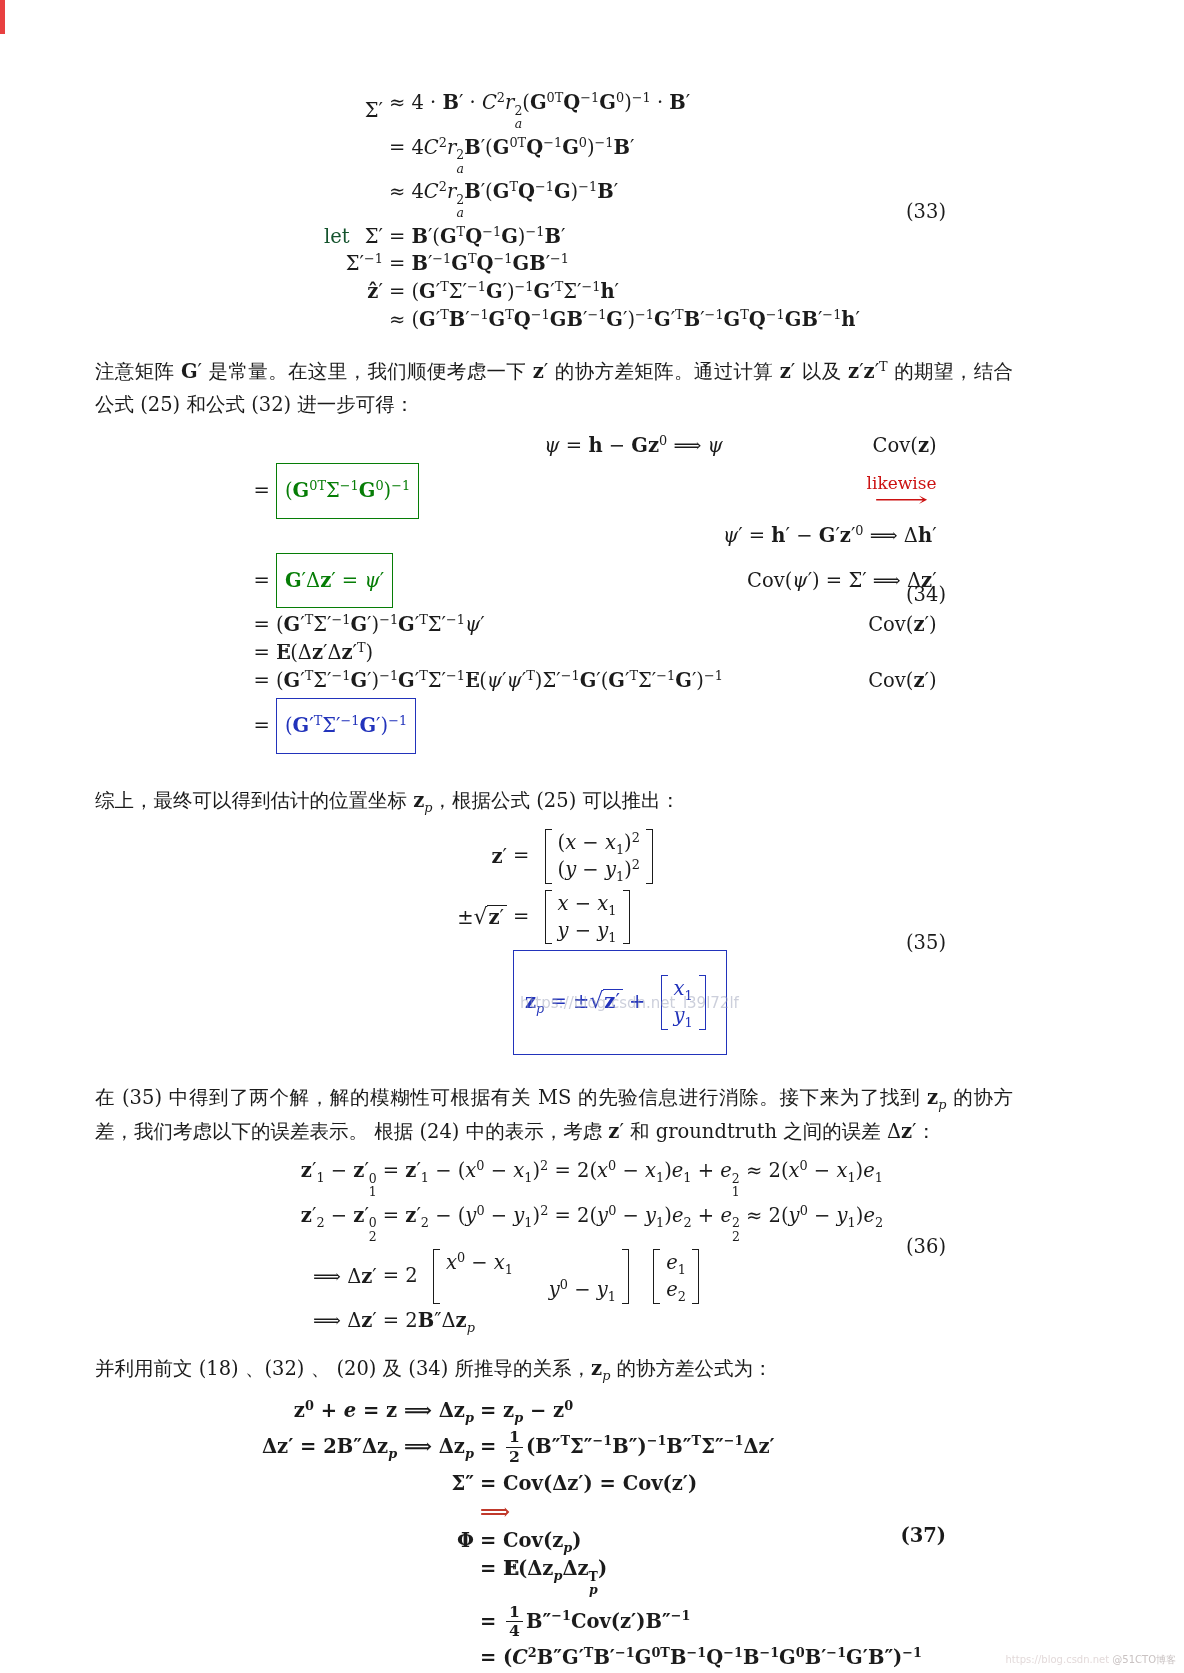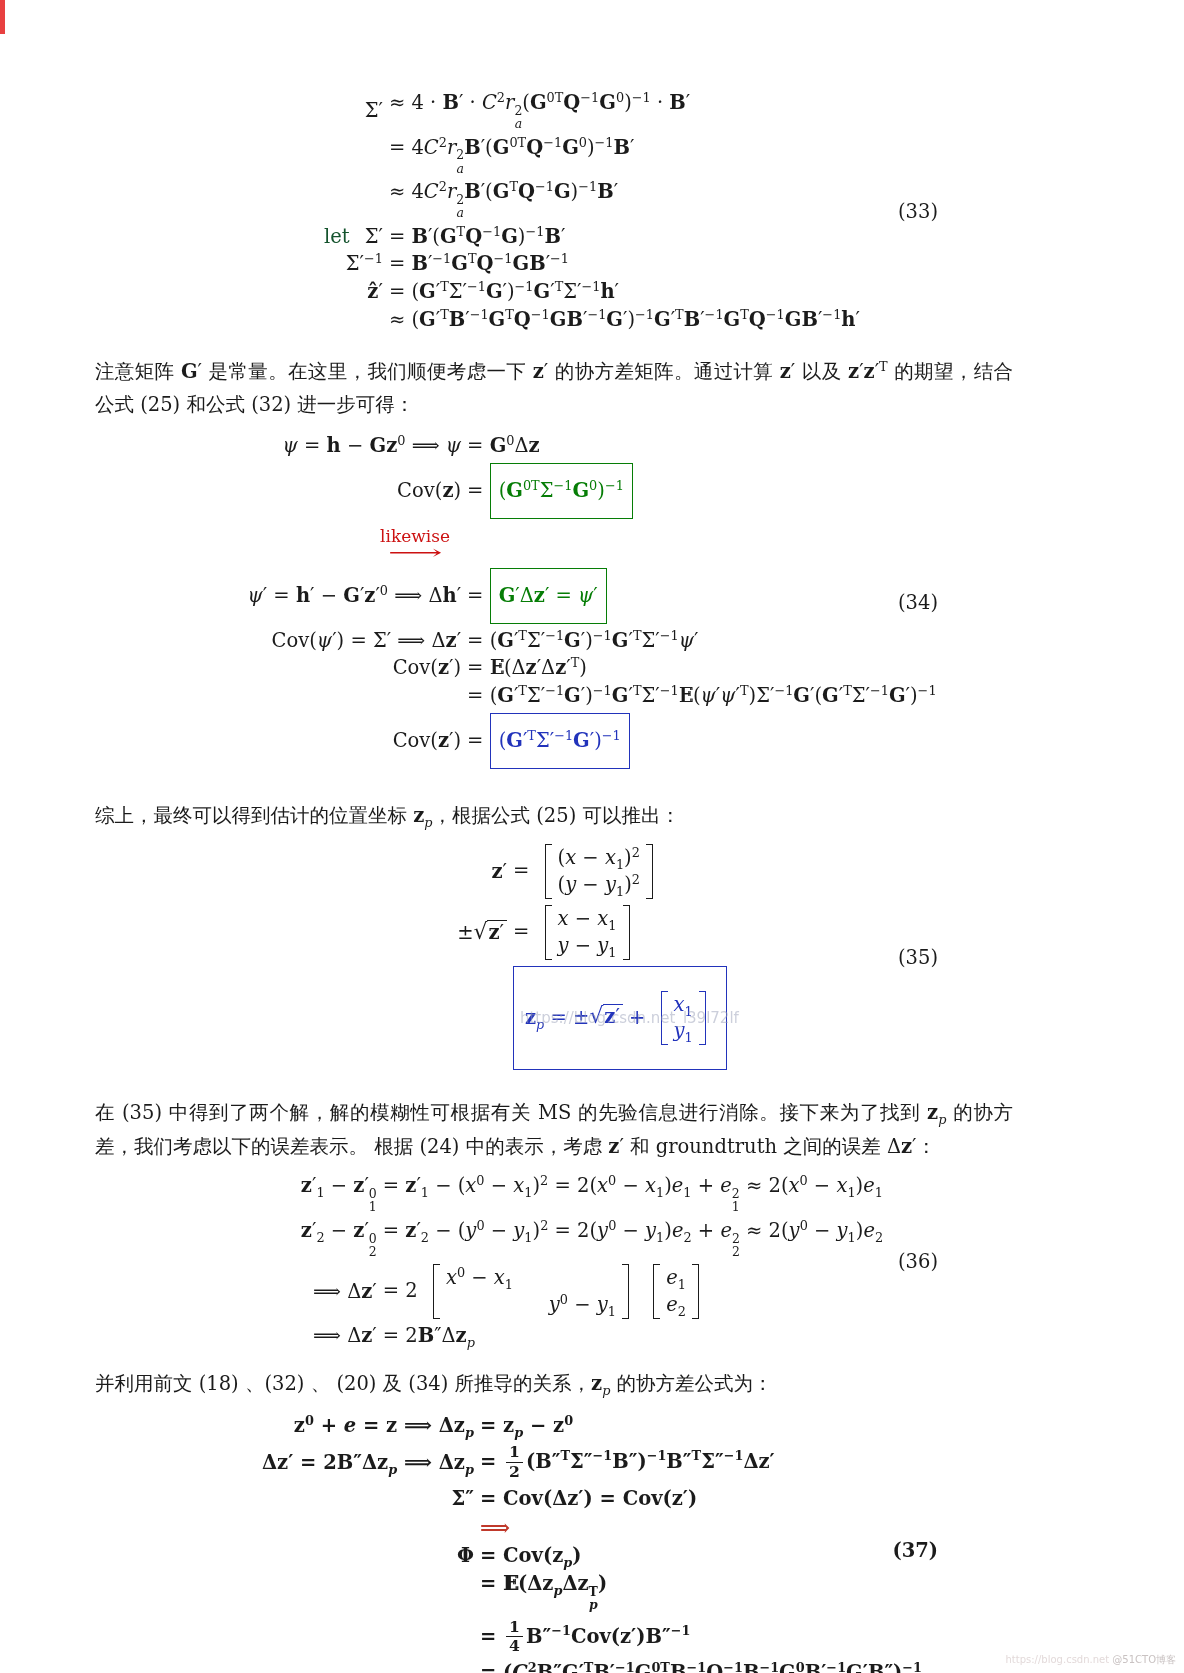--- a/index.html
+++ b/index.html
@@ -10,21 +10,21 @@
   
   .para{margin:0 0 0 95px;width:918px;font-size:19.5px;line-height:1.72;text-align:justify;}
   .para .m{font-family:"DejaVu Serif",serif;}
 
   
   .eqblock{position:relative;font-family:"DejaVu Serif",serif;font-size:19.5px;color:#1b1b1b;}
   .eqg{display:grid;grid-template-columns:max-content max-content;width:fit-content;
        margin:0 auto;row-gap:6px;align-items:center;line-height:1.12;}
   .lhs{text-align:right;white-space:nowrap;}
   .rhs{text-align:left;white-space:nowrap;padding-left:6px;}
-  .eqno{position:absolute;right:246px;top:50%;transform:translateY(-50%);font-size:19.5px;}
+  .eqno{position:absolute;right:238px;top:50%;transform:translateY(-50%);font-size:19.5px;}
 
   sup,sub{font-size:66%;line-height:0;}
   .sp{display:inline-block;width:15px;}
   .red{color:#14532d;}
   .arr2{font-size:21px;color:#c0392b;}
 
   
   .ss{display:inline-flex;flex-direction:column;align-items:center;font-size:64%;
       line-height:1.08;vertical-align:-0.45em;}
 
@@ -55,21 +55,21 @@
   .frac{display:inline-flex;flex-direction:column;align-items:center;vertical-align:middle;
         font-size:80%;line-height:1.2;margin:0 3px;}
   .frac .den{border-top:1.4px solid currentColor;padding:0 3px;}
 
   
   .dsE{position:relative;display:inline-block;}
   .dsE::after{content:attr(data-ch);position:absolute;left:1.4px;top:0;}
 
   
   .likewise{display:inline-flex;flex-direction:column;align-items:center;color:#cc1111;
-            line-height:1;margin-right:11px;}
+            line-height:1;margin-right:0;}
   .lw{font-size:17px;}
   .lwa{font-size:20px;transform:scaleX(1.9);margin-top:-3px;}
 
   
   .m33{margin-top:92px;}
   .p1{margin-top:24px;}
   .m34{margin-top:13px;}
   .p2{margin-top:30px;}
   .m35{margin-top:12px;}
   .p3{margin-top:26px;}
@@ -114,21 +114,20 @@
         <div class="rhs">≈ (<b>G</b>′<sup>T</sup><b>B</b>′<sup>−1</sup><b>G</b><sup>T</sup><b>Q</b><sup>−1</sup><b>GB</b>′<sup>−1</sup><b>G</b>′)<sup>−1</sup><b>G</b>′<sup>T</sup><b>B</b>′<sup>−1</sup><b>G</b><sup>T</sup><b>Q</b><sup>−1</sup><b>GB</b>′<sup>−1</sup><b>h</b>′</div>
       </div>
       <span class="eqno">(33)</span>
     </section>
 
   <p class="para p1">注意矩阵 <span class="m"><b>G</b>′</span> 是常量。在这里，我们顺便考虑一下 <span class="m"><b>z</b>′</span> 的协方差矩阵。通过计算 <span class="m"><b>z</b>′</span> 以及 <span class="m"><b>z</b>′<b>z</b>′<sup>T</sup></span> 的期望，结合公式 <span class="m">(25)</span> 和公式 <span class="m">(32)</span> 进一步可得：</p>
 
   <section class="eqblock m34">
       <div class="eqg">
         <div class="lhs"><i>ψ</i> = <b>h</b> − <b>Gz</b><sup>0</sup> ⟹ <i>ψ</i></div>
-        <div class="rhs">= <b>G</b><sup>0</sup>Δ<b>z</b></div>
         <div class="lhs">Cov(<b>z</b>)</div>
         <div class="rhs">= <span class="box green">(<b>G</b><sup>0T</sup>Σ<sup>−1</sup><b>G</b><sup>0</sup>)<sup>−1</sup></span></div>
         <div class="lhs"><span class="likewise">
             <span class="lw">likewise</span>
             <span class="lwa">⟶</span>
           </span></div>
         <div class="rhs"></div>
         <div class="lhs"><i>ψ</i>′ = <b>h</b>′ − <b>G</b>′<b>z</b>′<sup>0</sup> ⟹ Δ<b>h</b>′</div>
         <div class="rhs">= <span class="box green"><b>G</b>′Δ<b>z</b>′ = <i>ψ</i>′</span></div>
         <div class="lhs">Cov(<i>ψ</i>′) = Σ′ ⟹ Δ<b>z</b>′</div>

